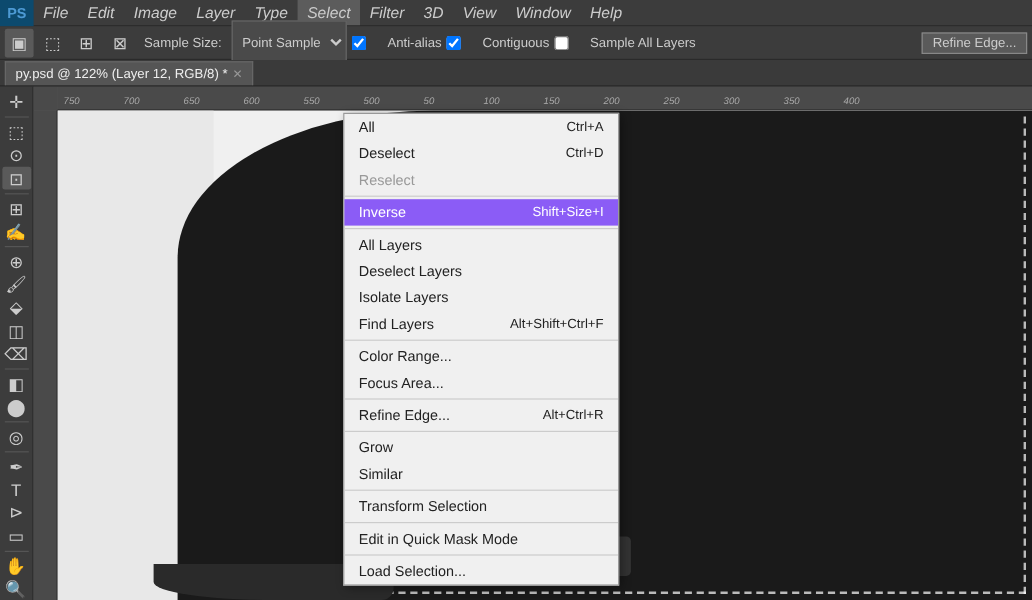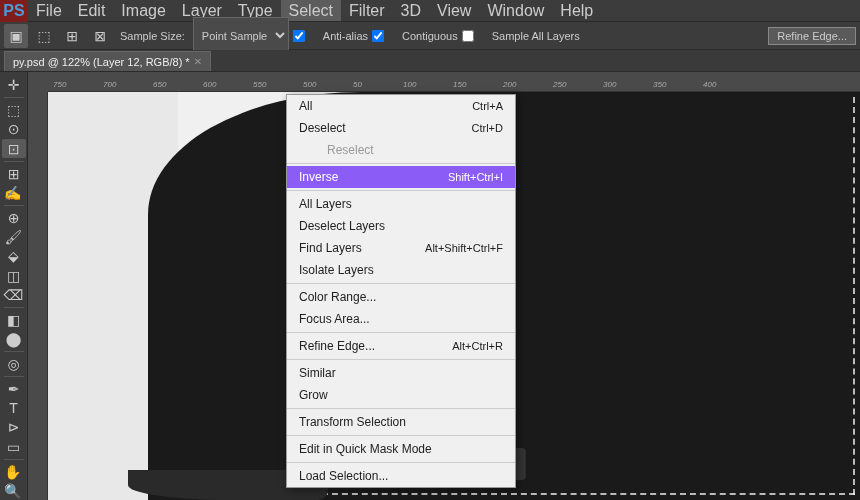--- a/index.html
+++ b/index.html
@@ -20,42 +20,43 @@
       background: #3c3c3c;
       display: flex;
       align-items: center;
       border-bottom: 1px solid #2a2a2a;
       position: relative;
       z-index: 100;
     }
     .ps-logo {
       width: 28px;
       height: 22px;
-      background: #7f1d1d;
+      background: #0c4a6e;
       display: flex;
       align-items: center;
       justify-content: center;
       color: #4d9ad4;
       font-weight: bold;
-      font-size: 16px;
+      font-size: 12px;
     }
     .menu-items {
       display: flex;
       align-items: center;
       height: 100%;
     }
     .menu-item {
       padding: 0 8px;
       height: 100%;
       display: flex;
       align-items: center;
       color: #ccc;
-      font-size: 16px;
+      font-size: 13px;
       cursor: pointer;
       white-space: nowrap;
+      font-style: italic;
     }
     .menu-item.select-active {
       background: #5c5c5c;
       text-align: right;
     }
 
     
     .options-bar {
       width: 100%;
       height: 28px;
@@ -296,21 +297,20 @@
       font-size: 12px;
       min-height: 22px;
     }
     .dropdown-item.highlighted {
       background: #8b5cf6;
       color: white;
     }
     .dropdown-item.disabled {
       color: #999;
       cursor: default;
-      margin-left: 28px;
     }
     .dropdown-separator {
       height: 1px;
       background: #ccc;
       margin: 2px 0;
     }
     .shortcut {
       color: inherit;
       font-size: 11px;
       margin-left: 20px;
@@ -470,58 +470,58 @@
           <span>Deselect</span>
           <span class="shortcut">Ctrl+D</span>
         </div>
         <div class="dropdown-item disabled">
           <span>Reselect</span>
         </div>
         <div class="dropdown-separator"></div>
 
         <div class="dropdown-item highlighted">
           <span>Inverse</span>
-          <span class="shortcut">Shift+Ctrl+I</span>
+          <span class="shortcut">Shift+Size+I</span>
         </div>
         <div class="dropdown-separator"></div>
 
         <div class="dropdown-item">
           <span>All Layers</span>
         </div>
         <div class="dropdown-item">
           <span>Deselect Layers</span>
+        </div>
+        <div class="dropdown-item">
+          <span>Isolate Layers</span>
         </div>
         <div class="dropdown-item">
           <span>Find Layers</span>
           <span class="shortcut">Alt+Shift+Ctrl+F</span>
         </div>
-        <div class="dropdown-item">
-          <span>Isolate Layers</span>
-        </div>
         <div class="dropdown-separator"></div>
 
         <div class="dropdown-item">
           <span>Color Range...</span>
         </div>
         <div class="dropdown-item">
           <span>Focus Area...</span>
         </div>
         <div class="dropdown-separator"></div>
 
         <div class="dropdown-item">
           <span>Refine Edge...</span>
           <span class="shortcut">Alt+Ctrl+R</span>
         </div>
         <div class="dropdown-separator"></div>
 
         <div class="dropdown-item">
+          <span>Grow</span>
+        </div>
+        <div class="dropdown-item">
           <span>Similar</span>
-        </div>
-        <div class="dropdown-item">
-          <span>Grow</span>
         </div>
         <div class="dropdown-separator"></div>
 
         <div class="dropdown-item">
           <span>Transform Selection</span>
         </div>
         <div class="dropdown-separator"></div>
 
         <div class="dropdown-item">
           <span>Edit in Quick Mask Mode</span>

